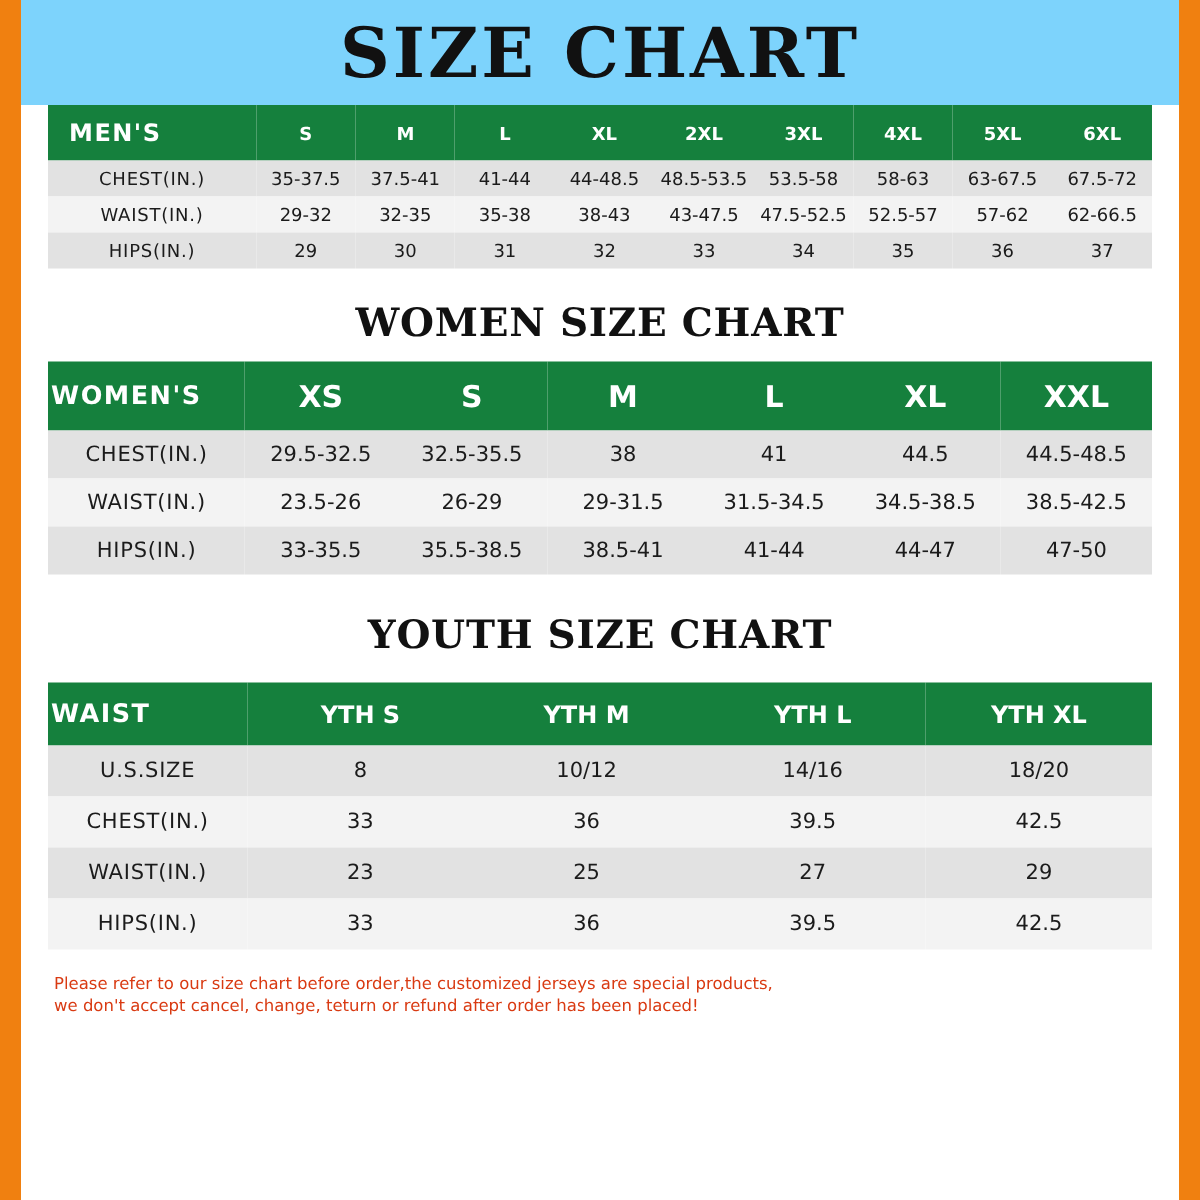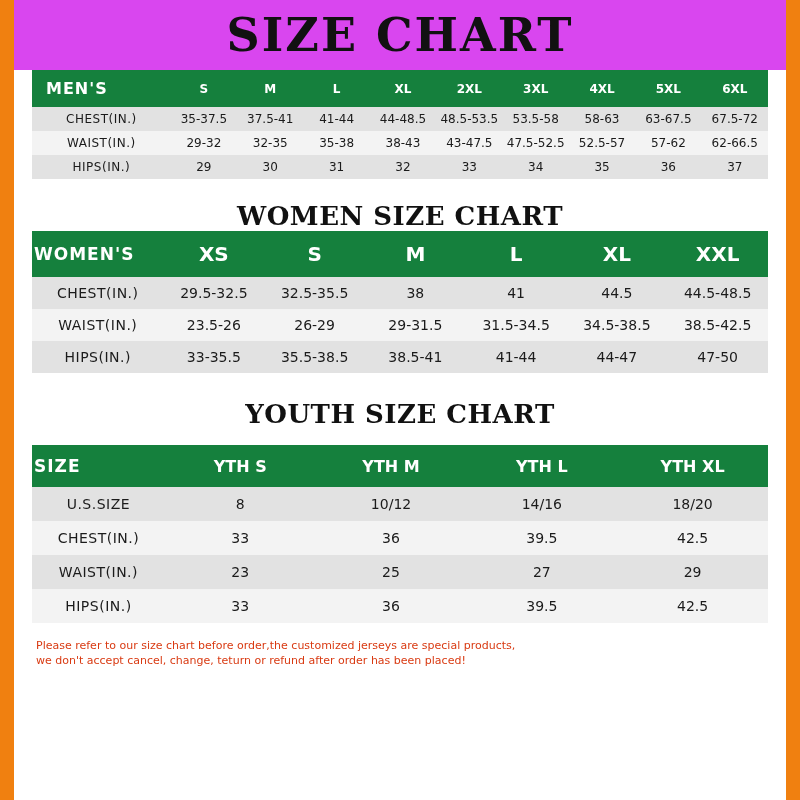--- a/index.html
+++ b/index.html
@@ -17,21 +17,21 @@
     position: relative;
     width: 800px;
     height: 800px;
     box-sizing: border-box;
     border-left: 14px solid #f08010;
     border-right: 14px solid #f08010;
     background: #ffffff;
   }
   .banner {
     height: 70px;
-    background: #d946ef;
+    background: #7dd3fc;
     display: flex;
     align-items: center;
     justify-content: center;
   }
   .banner-title {
     font-family: "DejaVu Serif", serif;
     font-weight: bold;
     font-size: 46px;
     letter-spacing: 2px;
     color: #111111;
@@ -43,21 +43,21 @@
   }
   .section-title {
     text-align: center;
     font-family: "DejaVu Serif", serif;
     font-weight: bold;
     font-size: 26px;
     color: #111111;
     letter-spacing: 0.5px;
   }
   .t-man { margin-top: 16px; margin-bottom: 10px; }
-  .t-women { margin-top: 22px; }
+  .t-women { margin-top: 22px; margin-bottom: 10px; }
   .t-youth { margin-top: 26px; margin-bottom: 16px; }
 
   table.size-table {
     width: 100%;
     border-collapse: collapse;
     table-layout: fixed;
   }
   table.size-table th,
   table.size-table td {
     text-align: center;
@@ -218,21 +218,21 @@
             <td>44-47</td>
             <td>47-50</td>
           </tr>
         </tbody>
     </table>
 
     <div class="section-title t-youth">YOUTH SIZE CHART</div>
     <table class="size-table" id="youth-table">
       <thead>
           <tr>
-            <th class="rowhead" style="width: 18%;">SIZE</th>
+            <th class="rowhead" style="width: 18%;">WAIST</th>
             <th style="width: 20.5%;">YTH S</th>
             <th style="width: 20.5%;">YTH M</th>
             <th style="width: 20.5%;">YTH L</th>
             <th style="width: 20.5%;">YTH XL</th>
           </tr>
         </thead>
       <tbody>
           <tr class="odd">
             <td class="rowhead">U.S.SIZE</td>
             <td>8</td>

